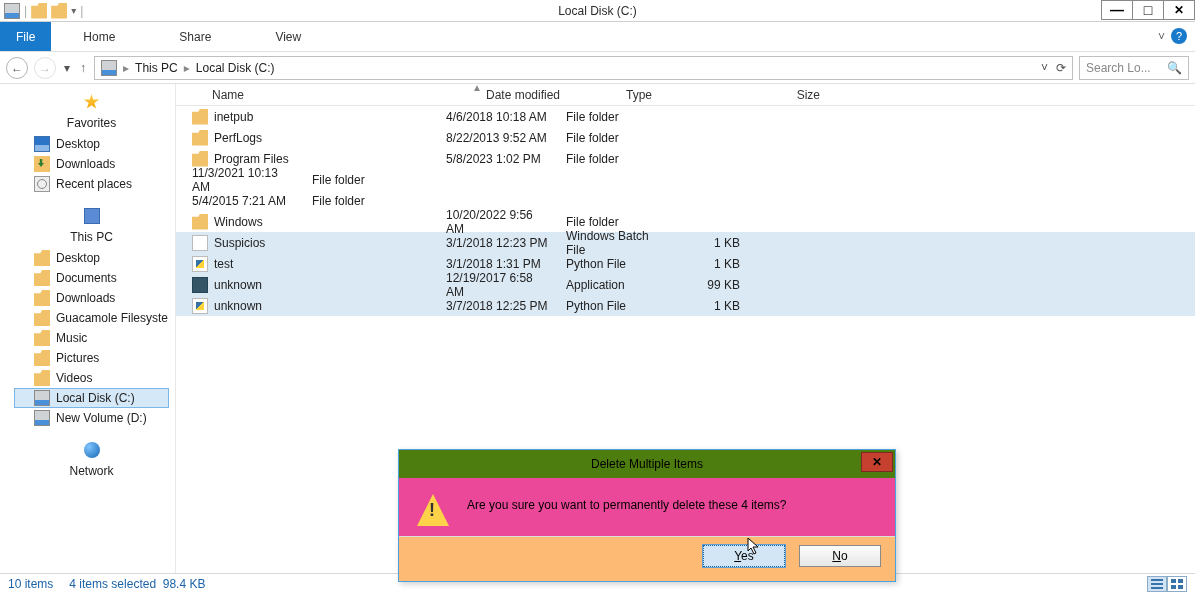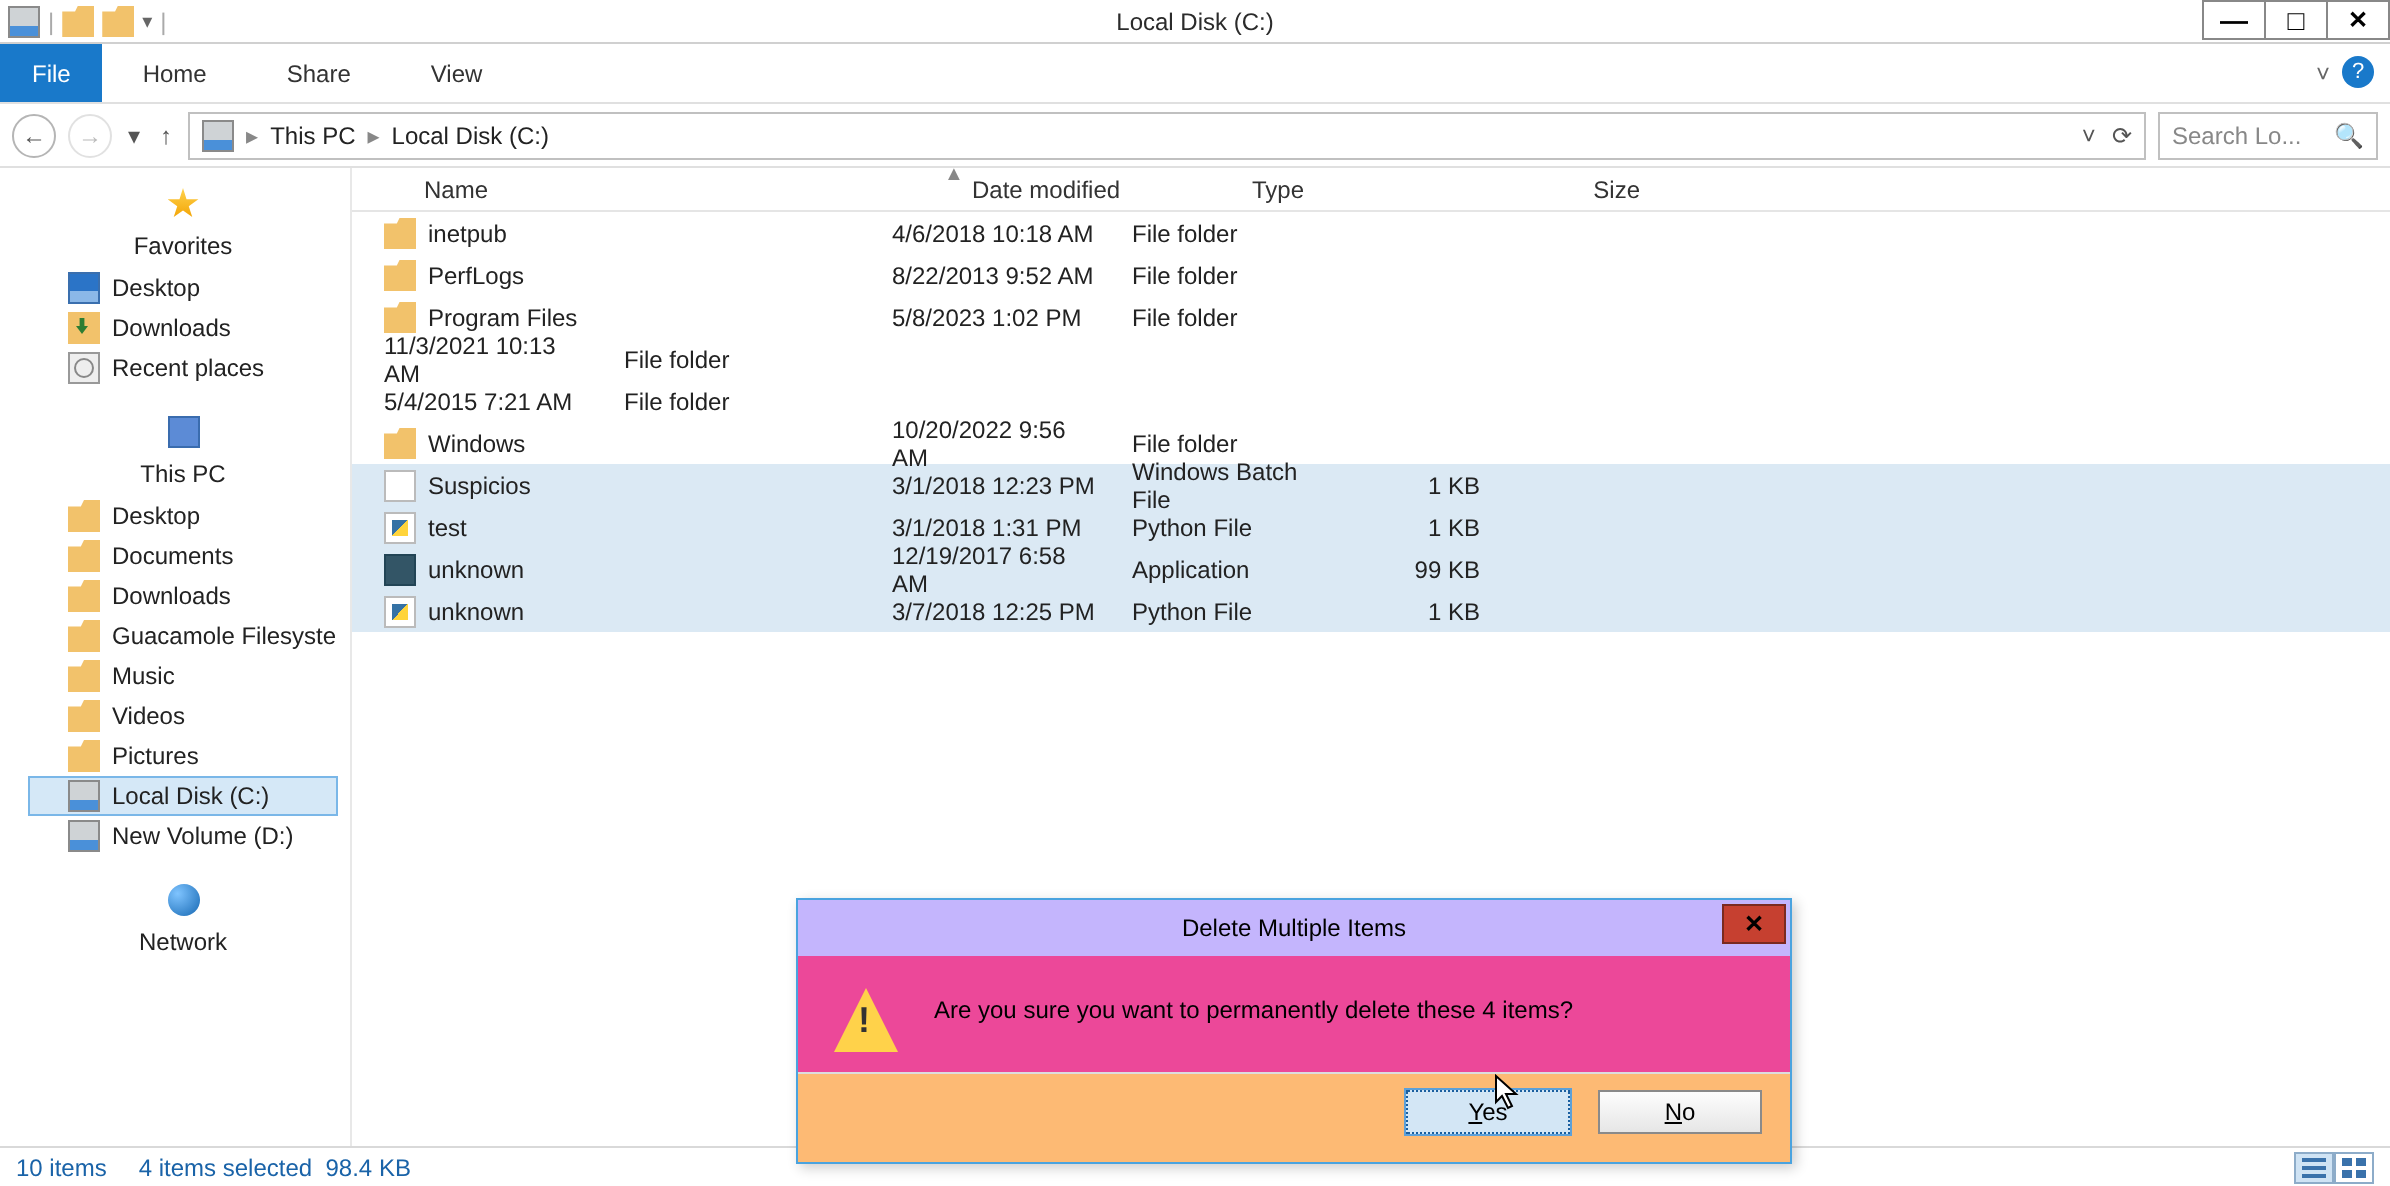--- a/index.html
+++ b/index.html
@@ -10,21 +10,21 @@
 .titlebar .qat { display: flex; align-items: center; gap: 4px; padding-left: 4px; }
 .titlebar .title { position: absolute; left: 50%; transform: translateX(-50%); color: #2b2b2b; }
 .winbtns { position: absolute; right: 0; top: 0; display: flex; }
 .winbtn { width: 32px; height: 20px; border: 1px solid #888; background:#fff; display:flex; align-items:center; justify-content:center; font-size:14px; font-weight:bold; cursor:default; margin-left:-1px;}
 .winbtn.x { font-size:12px; }
 .qicon { width:16px; height:16px; display:inline-block; }
 
 
 .ribbon { height: 30px; border-bottom: 1px solid #e0e0e0; display:flex; align-items:stretch; position:relative; }
 .ribbon .filetab { background:#1979ca; color:#fff; padding: 0 16px; display:flex; align-items:center; }
-.ribbon .tab { padding: 0 20px; display:flex; align-items:center; color:#333; }
+.ribbon .tab { padding: 0 32px; display:flex; align-items:center; color:#333; }
 .ribbon .help { position:absolute; right:8px; top:6px; width:16px; height:16px; background:#1979ca; color:#fff; border-radius:50%; text-align:center; line-height:16px; font-size:11px; }
 .ribbon .chev { position:absolute; right:30px; top:8px; color:#666; }
 
 
 .navbar { height: 32px; border-bottom:1px solid #e0e0e0; display:flex; align-items:center; padding: 0 6px; gap:6px; }
 .navbtn { width:22px; height:22px; border:1px solid #b5b5b5; border-radius:11px; display:flex; align-items:center; justify-content:center; color:#555; background:#fff;}
 .navbtn.disabled { opacity:.4; }
 .navbar .plainbtn { color:#555; padding:0 2px;}
 .addr { flex:1; height:24px; border:1px solid #c0c0c0; display:flex; align-items:center; font-size:12px; color:#222; }
 .addr .seg { padding:0 6px; display:flex; align-items:center; gap:4px; }
@@ -68,21 +68,21 @@
 .row.sel { background:#dbe9f4;}
 
 
 .status { height:20px; border-top:1px solid #d9d9d9; display:flex; align-items:center; padding:0 8px; color:#1a63a8; gap:16px;}
 .viewtoggles { margin-left:auto; display:flex; gap:0;}
 .viewbtn { width:20px; height:16px; border:1px solid #8dacc9; display:flex; align-items:center; justify-content:center;}
 .viewbtn.active{ background:#cfe3f4;}
 
 
 .dialog { position:absolute; left:222px; top:365px; width:498px; border:1px solid #4aa3df; background:#e9e9e9; box-shadow: 2px 2px 6px rgba(0,0,0,.2);}
-.dialog .dtitle { height:28px; background:#c4b5fd; color:#000; display:flex; align-items:center; justify-content:center; position:relative; font-size:12px;}
+.dialog .dtitle { height:28px; background:#4d7c0f; color:#000; display:flex; align-items:center; justify-content:center; position:relative; font-size:12px;}
 .dialog .dclose { position:absolute; right:2px; top:2px; width:32px; height:20px; background:#c64030; color:#000; display:flex; align-items:center; justify-content:center; font-weight:bold; border:1px solid #7a2a20;}
 .dialog .dbody { padding: 16px 18px 10px 18px; display:flex; gap:18px; align-items:flex-start; background:#ec4899; border-bottom:1px solid #ddd;}
 .dialog .warnicon { width:32px; height:32px; background:#ffd24a; clip-path: polygon(50% 0,100% 100%,0 100%); position:relative;}
 .dialog .warnicon::after{ content:"!"; position:absolute; left:12px; top:6px; font-weight:bold; color:#333; font-size:18px;}
 .dialog .dbtns { padding:8px 14px 14px 0; display:flex; justify-content:flex-end; gap:14px; background:#fdba74;}
 .dbtn { width:82px; height:22px; border:1px solid #8a8a8a; background:linear-gradient(#fdfdfd,#e6e6e6); display:flex; align-items:center; justify-content:center;}
 .dbtn.primary { border:1px dotted #1a5fa0; outline:1px solid #5da0d8; background:#d3e6f5;}
 .dbtn .ul { text-decoration: underline; }
 
 
@@ -183,25 +183,25 @@
       <div class="item">
           <span class="i i-folder"></span>
           <span>Guacamole Filesyste</span>
         </div>
       <div class="item">
           <span class="i i-folder"></span>
           <span>Music</span>
         </div>
       <div class="item">
           <span class="i i-folder"></span>
+          <span>Pictures</span>
+        </div>
+      <div class="item">
+          <span class="i i-folder"></span>
           <span>Videos</span>
-        </div>
-      <div class="item">
-          <span class="i i-folder"></span>
-          <span>Pictures</span>
         </div>
       <div class="item sel">
           <span class="i i-drive"></span>
           <span>Local Disk (C:)</span>
         </div>
       <div class="item">
           <span class="i i-drive"></span>
           <span>New Volume (D:)</span>
         </div>
     </div>

